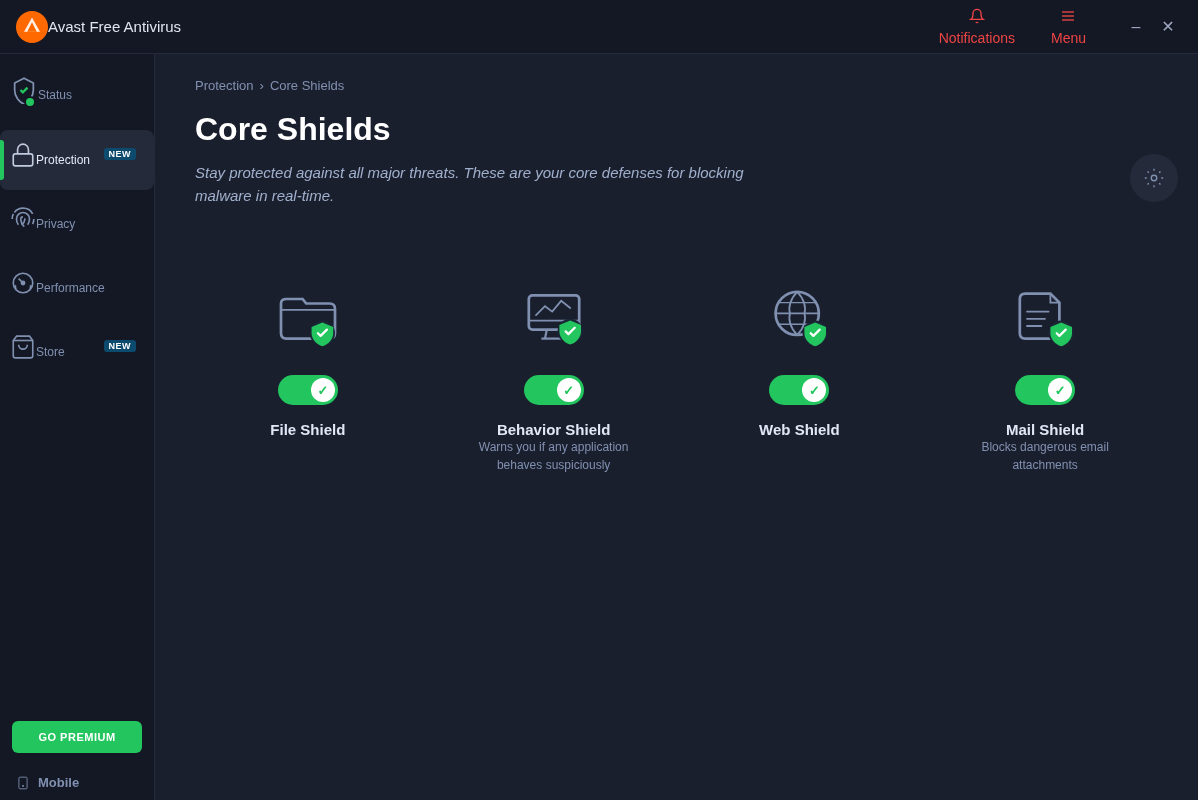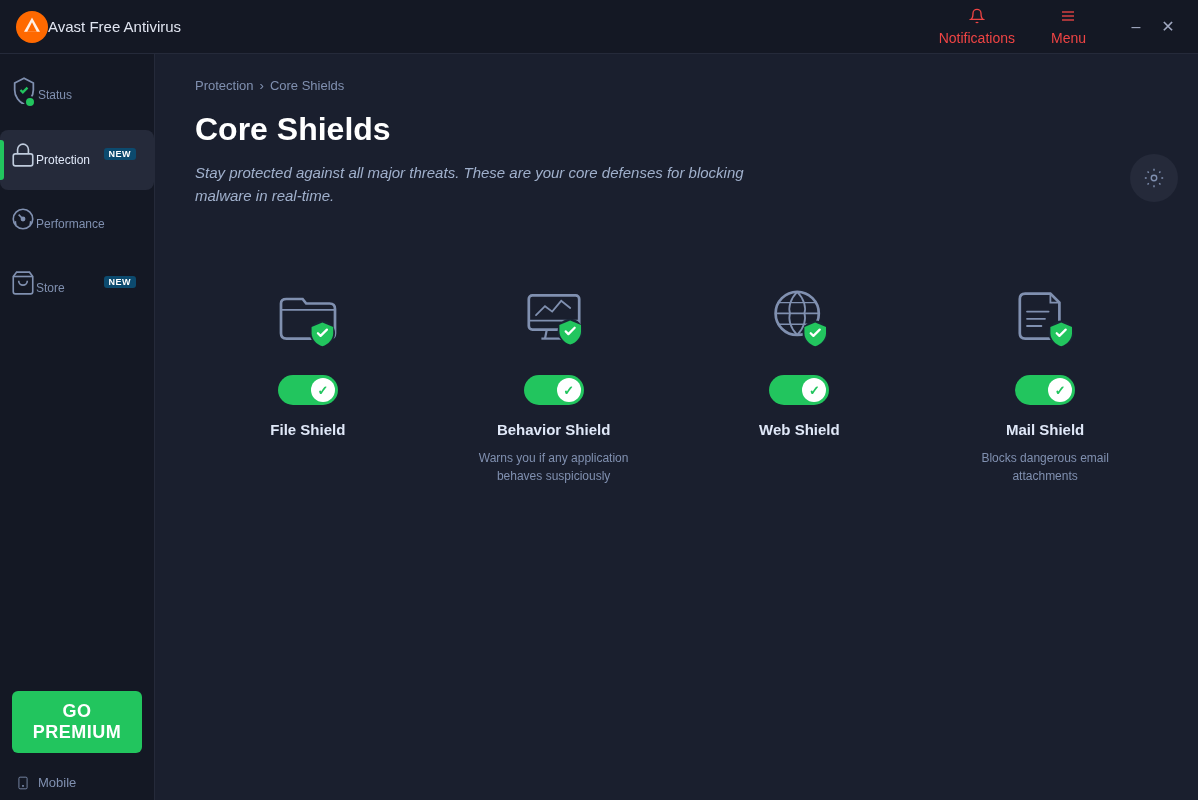--- a/index.html
+++ b/index.html
@@ -138,38 +138,39 @@
       height: 12px;
       background: #22c55e;
       border-radius: 50%;
       border: 2px solid #141824;
     }
     .go-premium-btn {
       margin: auto 12px 12px;
       width: calc(100% - 24px);
       background: #22c55e;
       color: #fff;
-      font-size: 18px;
+      font-size: 11px;
       font-weight: 700;
       padding: 10px 6px;
       border-radius: 6px;
       border: none;
       cursor: pointer;
       text-align: center;
       letter-spacing: 0.5px;
     }
     .mobile-item {
       display: flex;
       align-items: flex-end;
       gap: 8px;
       padding: 10px 16px;
       width: 100%;
       cursor: pointer;
       color: #8090b0;
       font-size: 13px;
+      font-weight: bold;
     }
     .sidebar-spacer { flex: 1; }
     .active-indicator {
       position: absolute;
       left: 0;
       top: 50%;
       transform: translateY(-50%);
       width: 4px;
       height: 40px;
       background: #22c55e;
@@ -271,21 +272,21 @@
       justify-content: center;
       color: #22c55e;
       font-size: 13px;
       font-weight: 700;
     }
     .shield-name {
       font-size: 15px;
       font-weight: 600;
       color: #e0e8f8;
       text-align: center;
-      margin-bottom: 11px;
+      margin-bottom: 0;
     }
     .shield-desc {
       font-size: 12px;
       color: #8090b0;
       text-align: center;
       line-height: 1.5;
     }
   </style>
 </head>
 <body>
@@ -343,20 +344,35 @@
       <span class="new-badge">NEW</span>
       <div class="icon">
         <svg width="26" height="26" viewBox="0 0 24 24" fill="none" stroke="#c0ccdd" stroke-width="1.5">
           <rect x="3" y="11" width="18" height="11" rx="2" ry="2"></rect>
           <path d="M7 11V7a5 5 0 0 1 10 0v4"></path>
         </svg>
       </div>
       <span class="label">Protection</span>
     </div>
 
+    <div class="sidebar-item">
+      <div class="icon">
+        <svg width="26" height="26" viewBox="0 0 24 24" fill="none" stroke="currentColor" stroke-width="1.5">
+          <path d="M12 2C8.7 2 5.8 3.6 4 6"></path>
+          <path d="M2 12c0-1.7.4-3.3 1.1-4.7"></path>
+          <path d="M20.9 7.3C19.1 3.6 15.8 2 12 2"></path>
+          <path d="M22 12c0 1.7-.4 3.3-1.1 4.7"></path>
+          <path d="M12 6c-3.3 0-6 2.7-6 6 0 2 .6 3.8 1.7 5.3"></path>
+          <path d="M16.3 17.3C17.4 15.8 18 14 18 12c0-3.3-2.7-6-6-6"></path>
+          <path d="M12 10c-1.1 0-2 .9-2 2 0 2.8 1.2 5.3 3.2 7"></path>
+          <path d="M14 11.5c-.1.2-.2.3-.2.5-.2 2.2-1.4 4.1-3 5.3"></path>
+        </svg>
+      </div>
+      <span class="label">Privacy</span>
+    </div>
 
     <div class="sidebar-item">
       <div class="icon">
         <svg width="26" height="26" viewBox="0 0 24 24" fill="none" stroke="currentColor" stroke-width="1.5">
           <circle cx="12" cy="12" r="9"></circle>
           <path d="M12 12L8 8"></path>
           <circle cx="12" cy="12" r="1.5" fill="currentColor"></circle>
           <path d="M5.5 17.5A7 7 0 0 1 5 14"></path>
           <path d="M18.5 17.5A7 7 0 0 0 19 14"></path>
         </svg>

